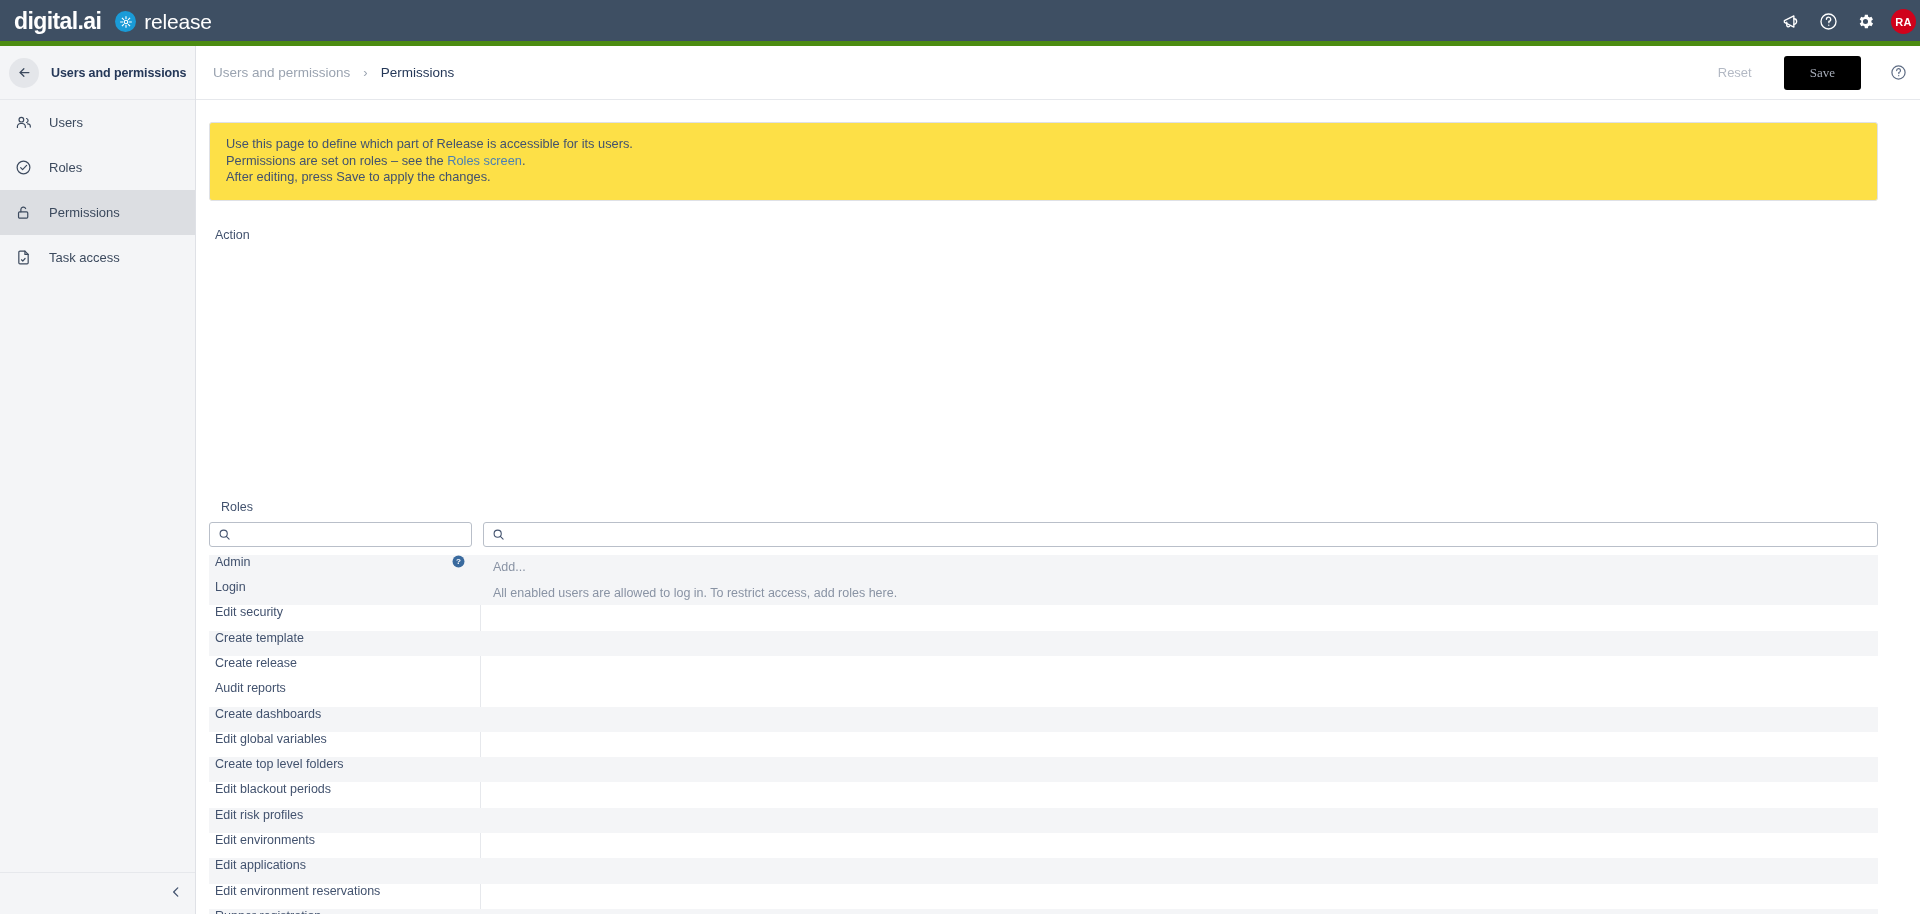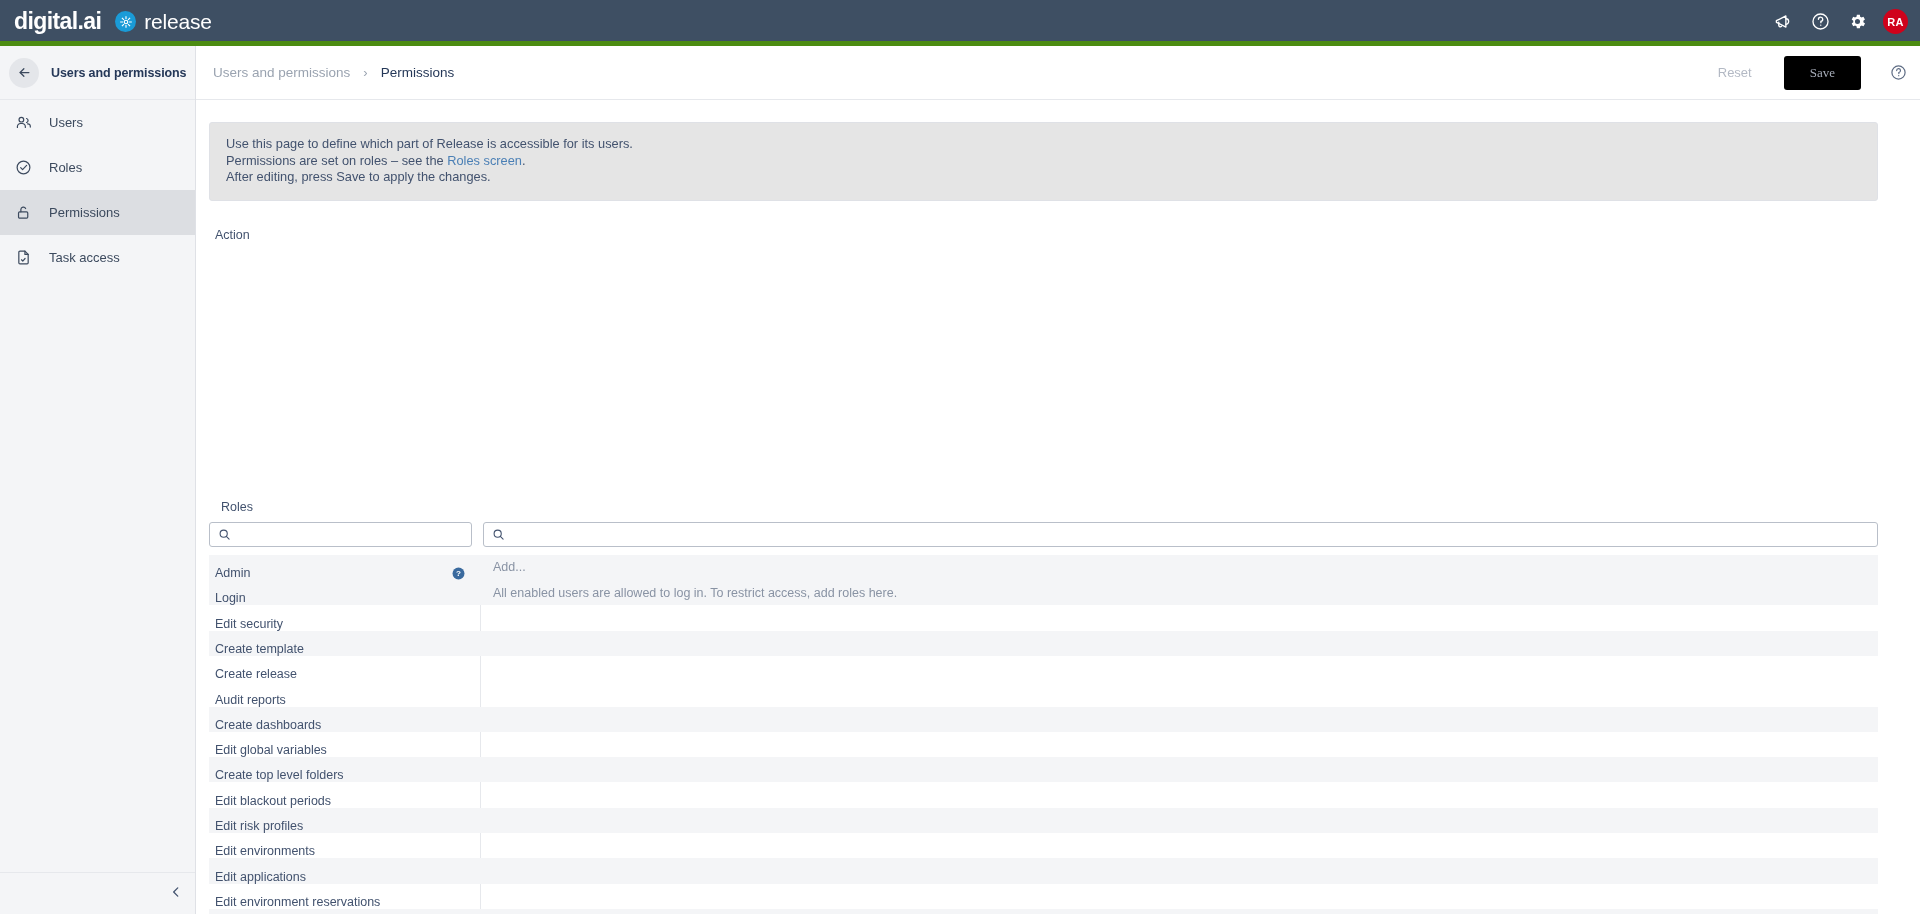--- a/index.html
+++ b/index.html
@@ -34,21 +34,21 @@
     width: 21px; height: 21px; border-radius: 50%;
     background: #1a9bd7; margin-left: 14px;
     display: flex; align-items: center; justify-content: center;
   }
   .brand-release {
     color: #ffffff; font-size: 21px; font-weight: 400;
     margin-left: 8px; letter-spacing: -0.2px; line-height: 1;
   }
   #topbar-right {
     margin-left: auto; display: flex; align-items: center;
-    gap: 15px; margin-right: 12px;
+    gap: 15px; margin-right: 4px;
   }
   .topicon {
     width: 22px; height: 22px;
     display: flex; align-items: center; justify-content: center;
     cursor: pointer;
   }
   .avatar {
     width: 25px; height: 25px; border-radius: 50%;
     background: #d0021b; color: #fff;
     font-size: 11px; font-weight: 700;
@@ -137,21 +137,21 @@
 
   
   #main {
     position: absolute; top: 100px; left: 196px;
     width: 1724px; height: 814px;
     background: #ffffff;
     overflow: hidden;
   }
   #info-box {
     margin: 22px 42px 0 13px;
-    background: #e5e5e5;
+    background: #fde047;
     border: 1px solid #dfe1e6;
     border-radius: 3px;
     padding: 13px 16px 14px 16px;
   }
   #info-box p {
     font-size: 12.8px; color: #42526e; line-height: 16.6px;
   }
   .info-link { color: #4a7fb5; cursor: pointer; }
 
   
@@ -190,21 +190,21 @@
   }
   .perm-row {
     display: flex; align-items: center;
     height: 25.3px;
     position: relative;
   }
   .perm-row.stripe { background: #f4f5f7; }
   .perm-row.plain { background: #ffffff; }
   .row-action {
     width: 272px; flex: 0 0 272px;
-    display: flex; align-items: flex-end;
+    display: flex; align-items: flex-start;
     font-size: 12.5px; color: #42526e;
     padding-left: 6px; height: 100%;
   }
   .perm-row.plain .row-action { border-right: 1px solid #e6e8ec; }
   .action-label { flex: 1; }
   .row-help {
     width: 13px; height: 13px; margin-right: 16px;
     display: flex; align-items: center; justify-content: center;
     cursor: pointer;
   }

